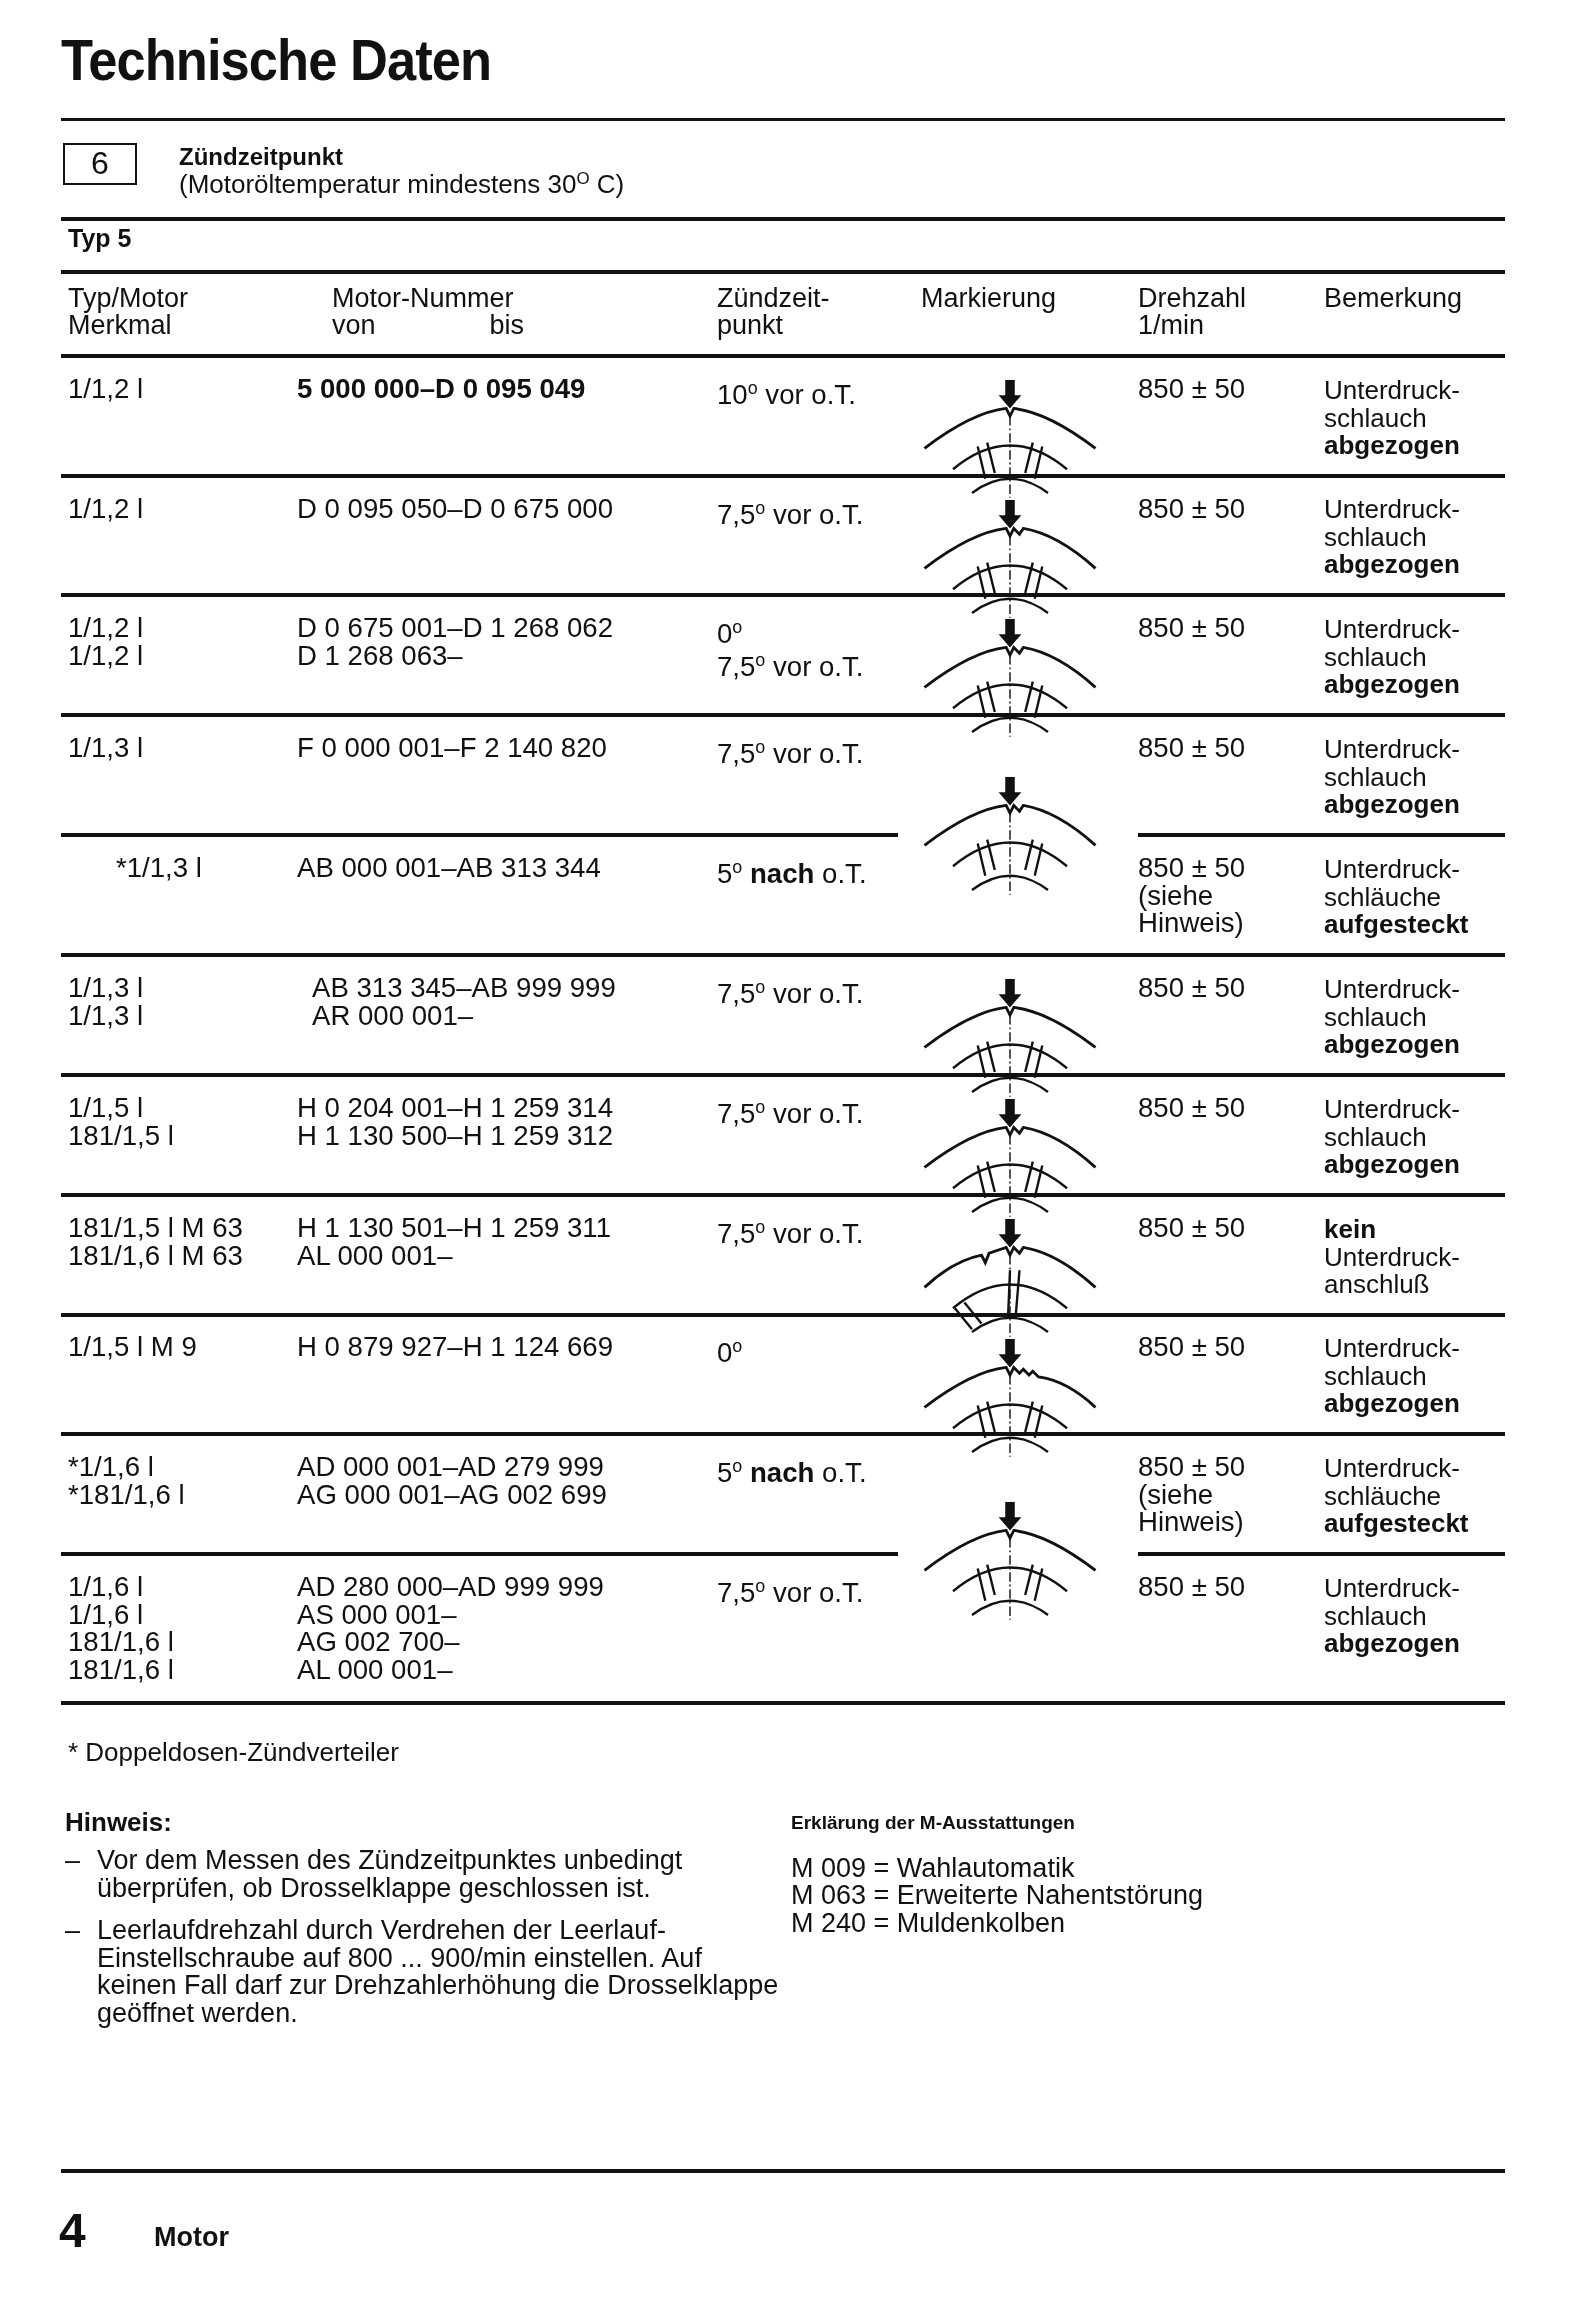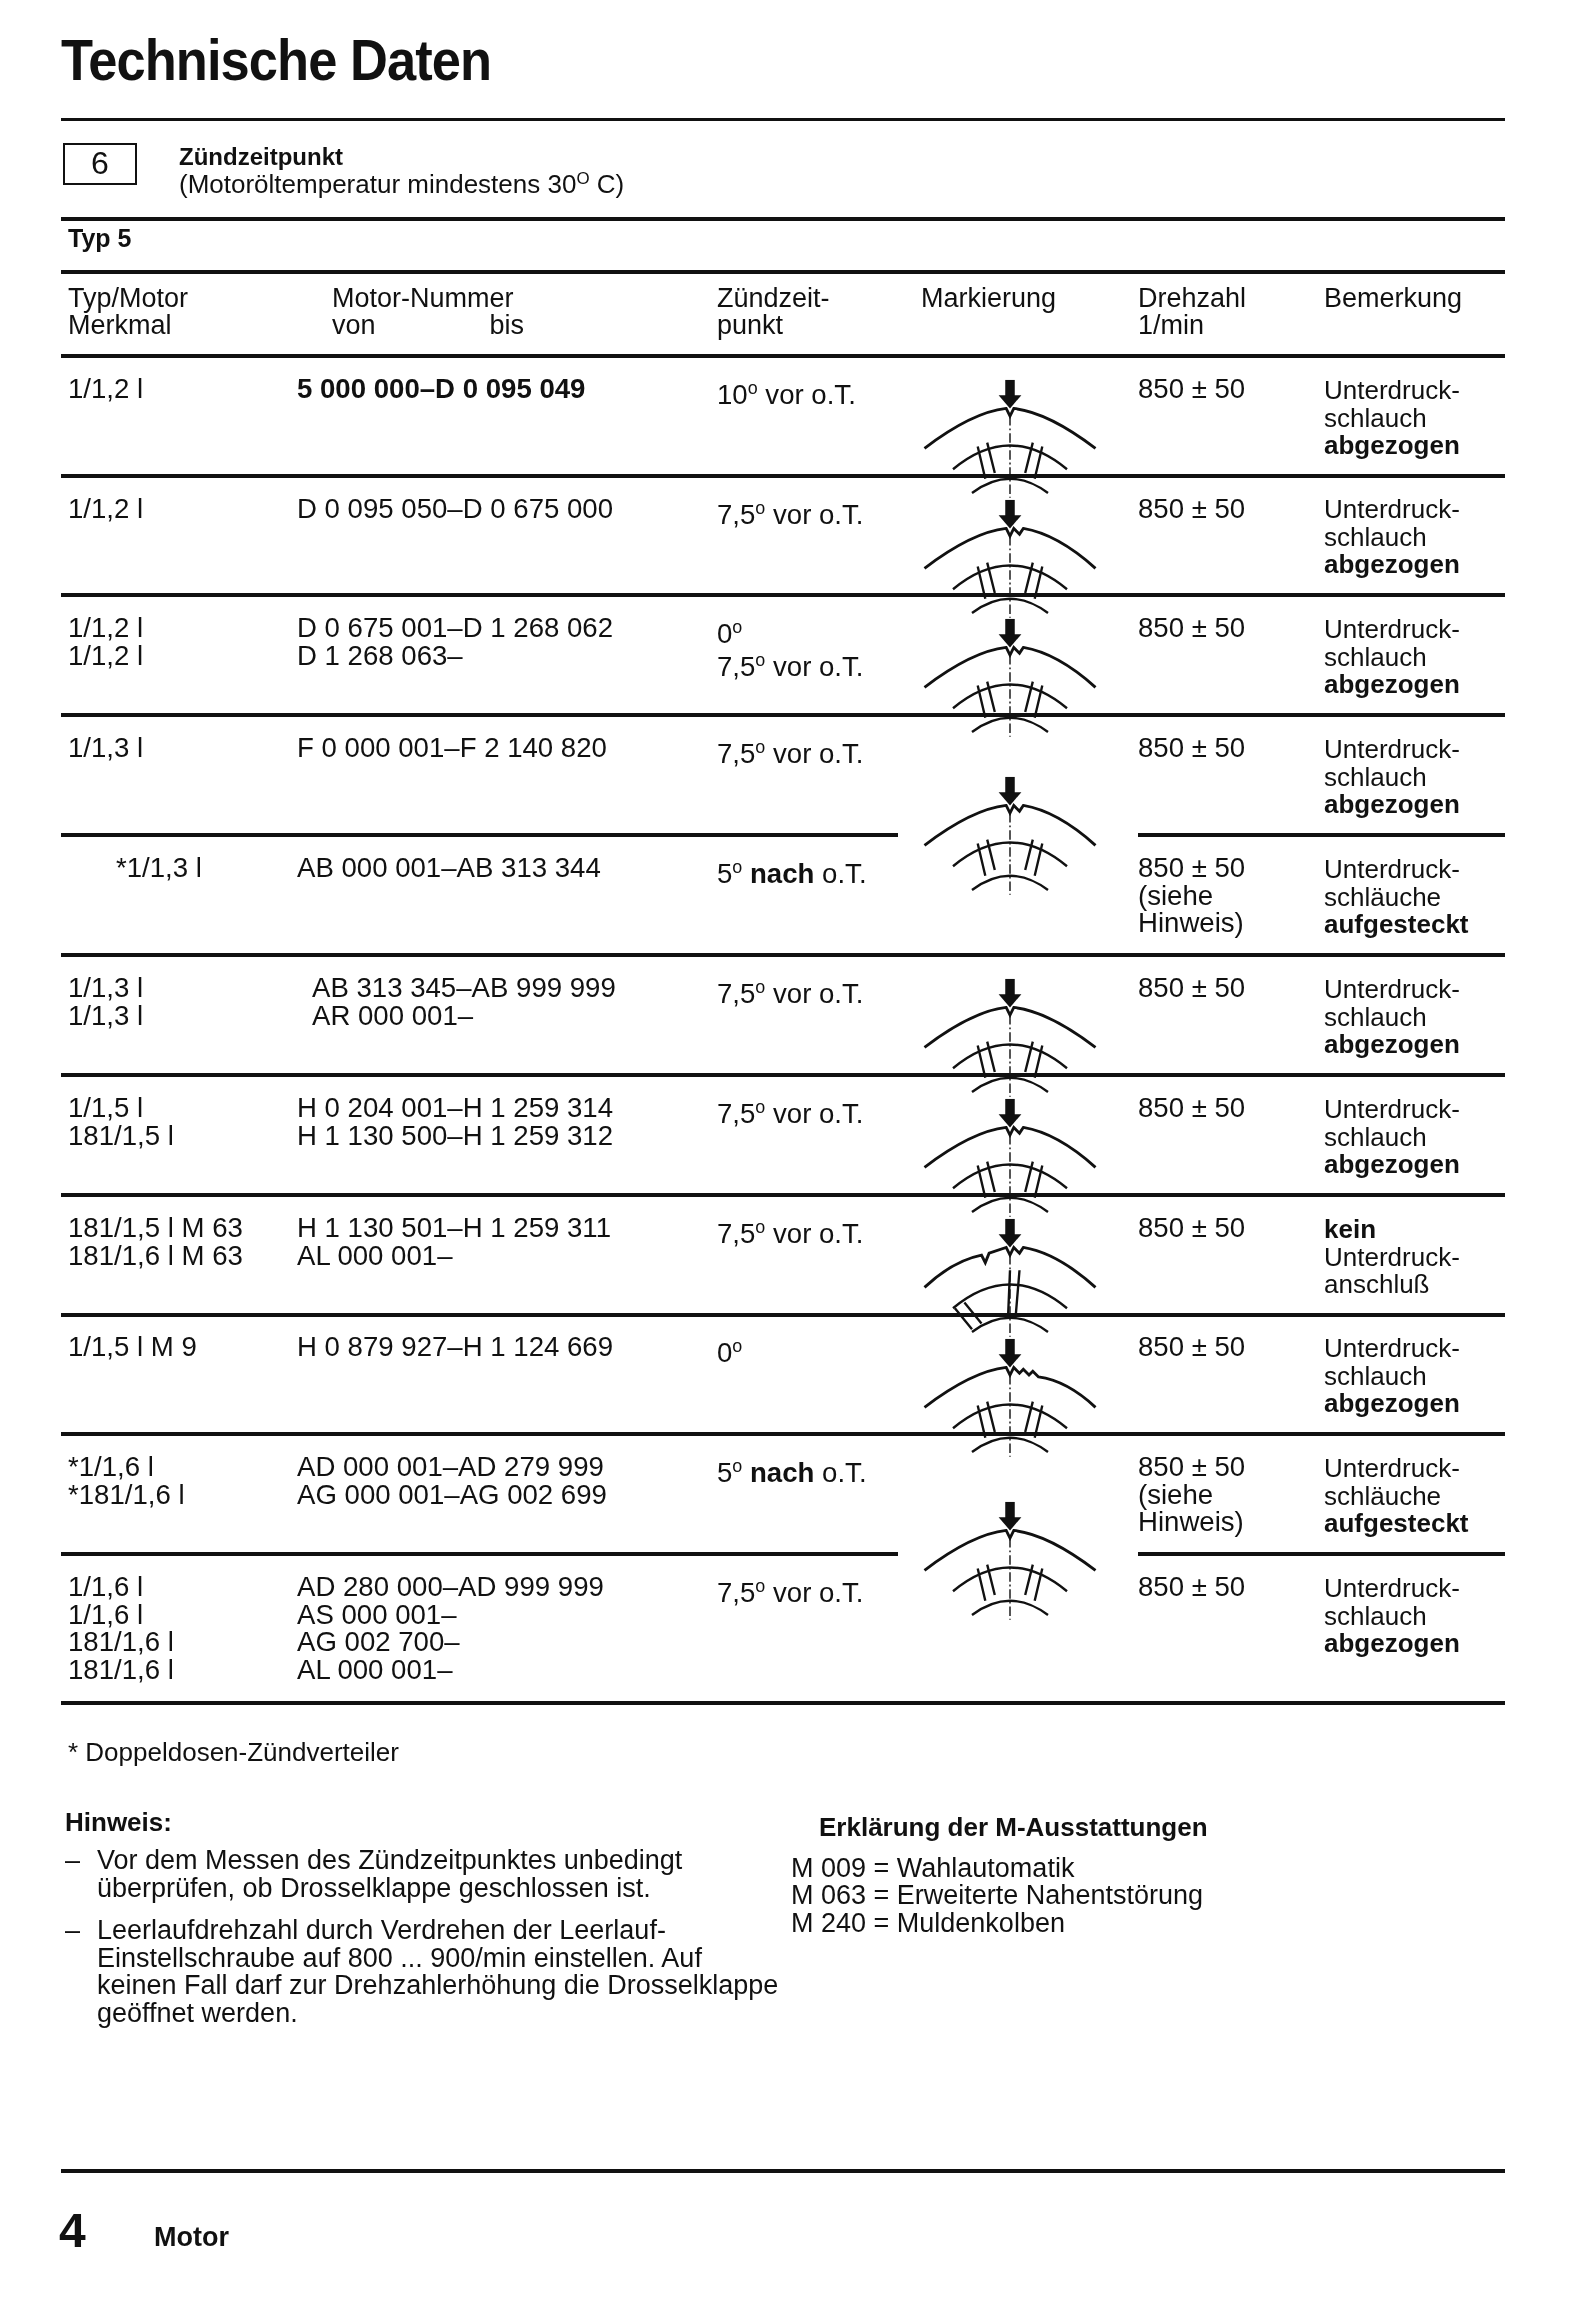--- a/index.html
+++ b/index.html
@@ -16,21 +16,21 @@
     .typ { left: 68px; top: 224px; font-size: 25px; font-weight: bold; }
     .hdr { font-size: 27px; line-height: 27px; }
     .cell { font-size: 27.6px; line-height: 27.6px; white-space: pre; }
     .bem { font-size: 26px; line-height: 27.6px; }
     .bold { font-weight: bold; }
     .foot-star { left: 68px; top: 1737px; font-size: 26px; }
     .hinweis-h { left: 65px; top: 1807px; font-size: 26px; font-weight: bold; }
     .hinweis-item { position: absolute; left: 65px; font-size: 27px; line-height: 27.6px; width: 723px; }
     .hinweis-item .dash { position: absolute; left: 0; top: 0; }
     .hinweis-item .txt { display: block; margin-left: 32px; }
-    .m-title { left: 819px; top: 1812px; font-size: 26px; font-weight: bold; }
+    .m-title { left: 791px; top: 1812px; font-size: 19px; font-weight: bold; }
     .m-item { position: absolute; left: 791px; font-size: 27px; line-height: 27.6px; }
     .page-num { left: 59px; top: 2203px; font-size: 48px; font-weight: bold; }
     .page-sec { left: 154px; top: 2222px; font-size: 27px; font-weight: bold; }
   </style>
 </head>
 <body>
 
 <div class="abs title">Technische Daten</div>
 <div class="rule med" style="top:118px;"></div>
 

